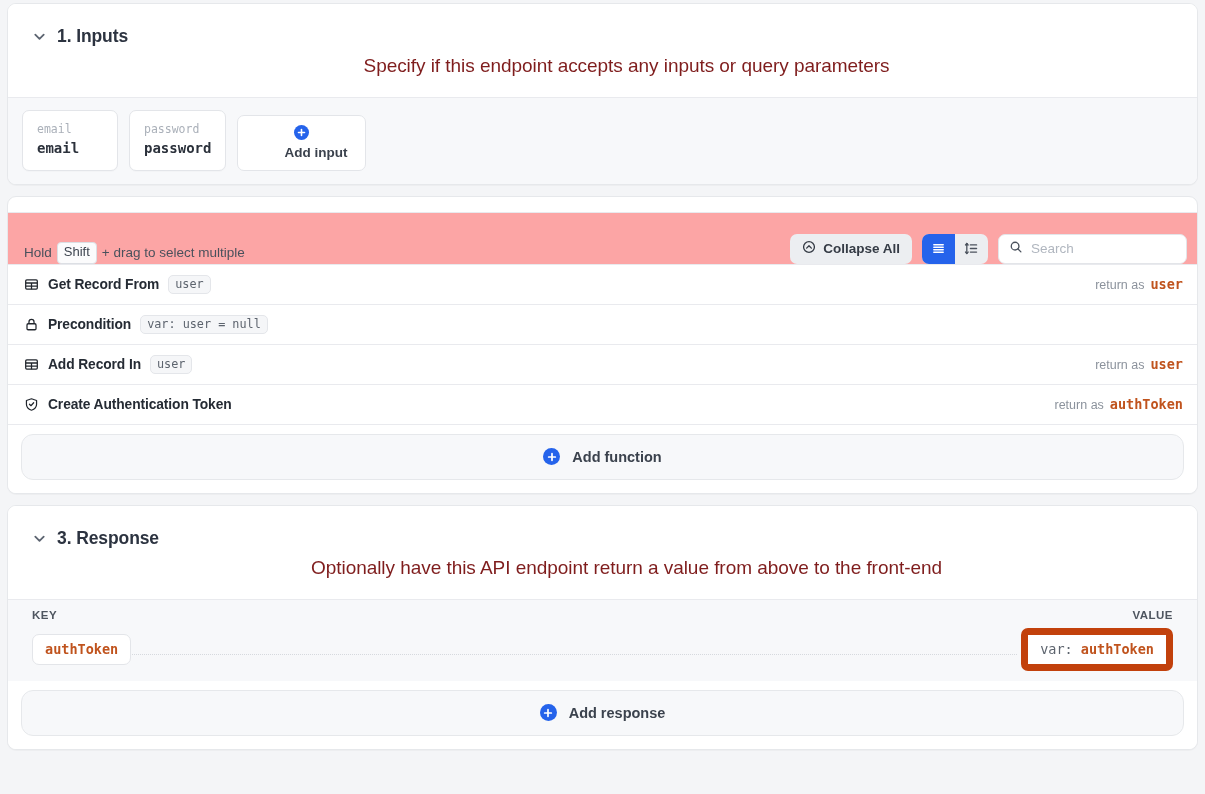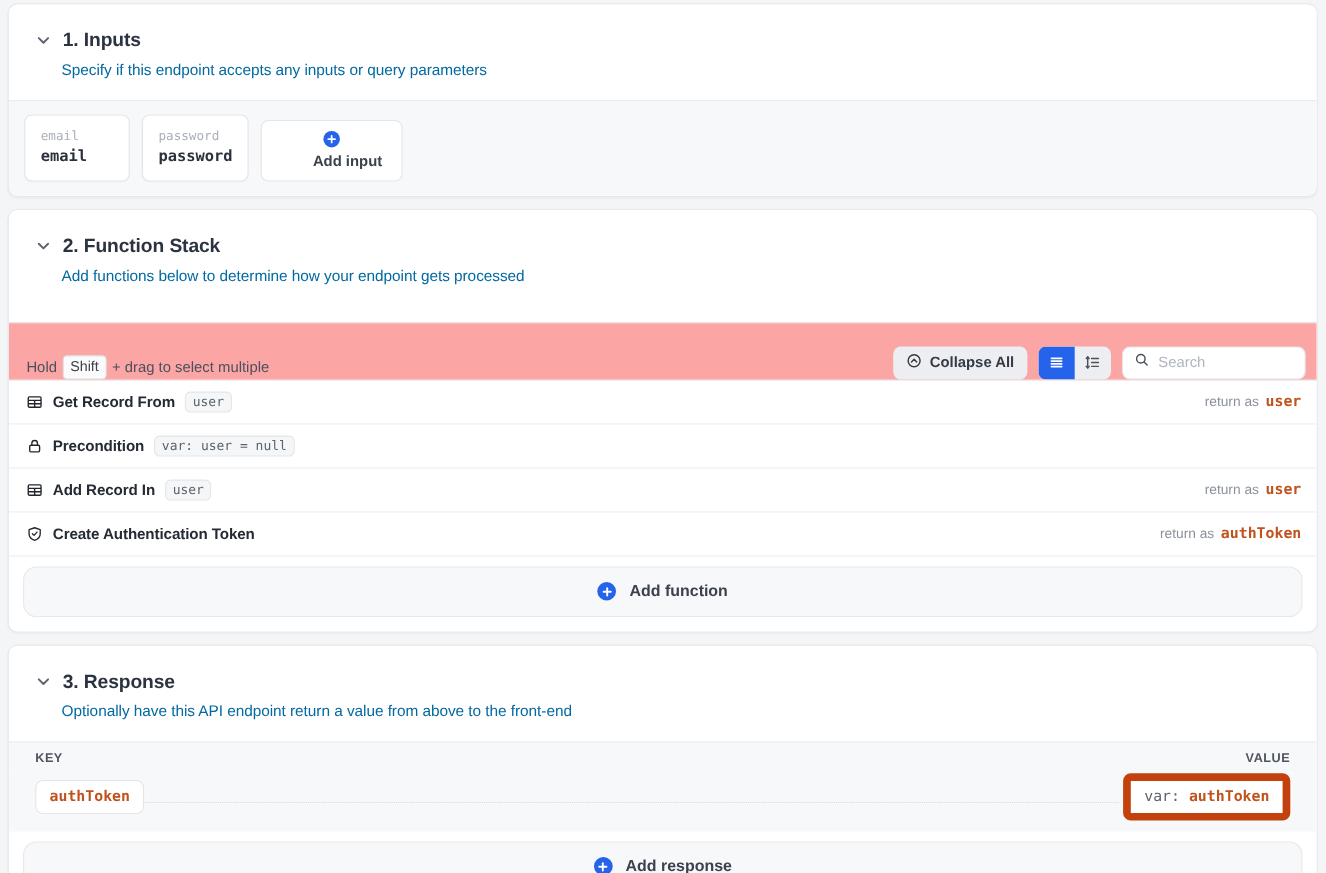--- a/index.html
+++ b/index.html
@@ -42,25 +42,26 @@
     flex: 0 0 auto;
     color: #5c6470;
   }
   .card-title {
     font-size: 17.5px;
     font-weight: bold;
     color: #2c3340;
     letter-spacing: -0.1px;
   }
   .card-sub {
-    font-size: 14px;
-    color: #0369a1;
+    font-size: 19px;
+    color: #7f1d1d;
     padding-left: 48px;
     margin-top: 8px;
     letter-spacing: -0.05px;
+    text-align: center;
   }
 
   
   .inputs-strip {
     background: #f7f8fa;
     border-top: 1px solid #e9eaee;
     padding: 12px 14px 13px 14px;
     display: flex;
     gap: 11px;
     align-items: flex-end;
@@ -176,21 +177,21 @@
     width: 33px; height: 30px;
     display: flex; align-items: center; justify-content: center;
     cursor: pointer;
     color: #4b525d;
   }
   .seg-btn.active {
     background: #2563eb;
     color: #ffffff;
   }
   .search-box {
-    width: 167px;
+    width: 189px;
     height: 30px;
     background: #ffffff;
     border: 1px solid #e3e5e9;
     border-radius: 7px;
     display: flex;
     align-items: center;
     gap: 8px;
     padding: 0 10px;
   }
   .search-box input {
@@ -364,31 +365,20 @@
             </svg>
         </span>
         <span class="txt">Add input</span>
       </div>
     </div>
   </div>
 
   <div class="gap"></div>
 
   <div class="card">
-    <div class="card-head">
-      <div class="card-title-row">
-        <span class="chev">
-          <svg viewBox="0 0 16 16" width="15" height="15" fill="none" stroke="currentColor" stroke-width="1.9" stroke-linecap="round" stroke-linejoin="round">
-              <polyline points="3.5,6 8,10.5 12.5,6"></polyline>
-            </svg>
-        </span>
-        <span class="card-title">2. Function Stack</span>
-      </div>
-      <div class="card-sub">Add functions below to determine how your endpoint gets processed</div>
-    </div>
 
     <div class="fs-toolbar">
       <div class="hold-hint">
         <span>Hold</span>
         <span class="kbd">Shift</span>
         <span>+ drag to select multiple</span>
       </div>
       <div class="tb-right">
         <div class="collapse-btn">
           <span>

